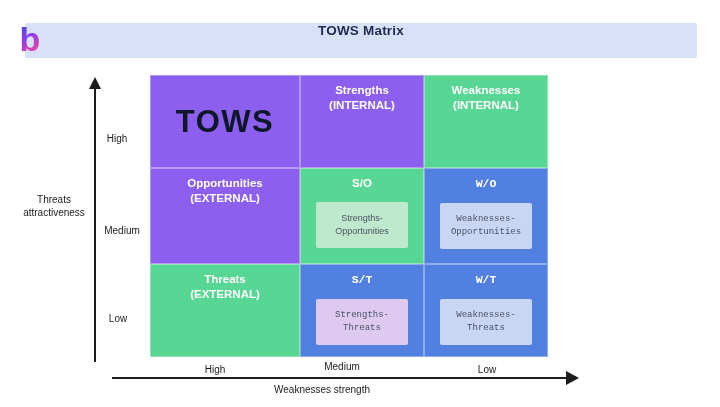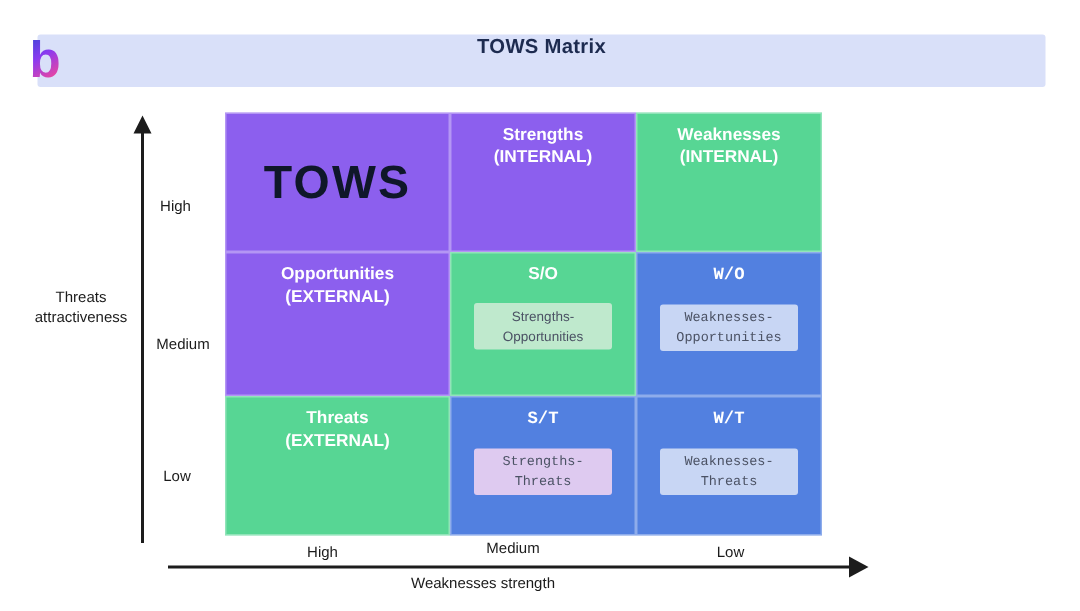--- a/index.html
+++ b/index.html
@@ -26,21 +26,21 @@
   .purple{background:var(--purple,#8c5fee);}
   .green{background:var(--green,#57d694);}
   .blue{background:var(--blue,#5280e0);font-family:Liberation Mono, monospace;}
   .corner{display:flex;align-items:center;justify-content:center;}
   .corner span{font-size:31px;font-weight:bold;color:#0f172a;letter-spacing:1.5px;}
   .head{display:flex;flex-direction:column;align-items:center;padding-top:7px;}
   .head .hline{font-size:11.5px;font-weight:bold;color:#ffffff;line-height:1.3;}
   .quad{display:flex;flex-direction:column;align-items:center;}
   .quad .code{margin-top:8px;font-size:11.5px;font-weight:bold;color:#ffffff;}
   .qbox{
-    margin-top:13px;width:92px;height:31px;border-radius:2px;
+    margin-top:13px;width:92px;height:46px;border-radius:2px;
     display:flex;flex-direction:column;align-items:center;justify-content:center;
     font-size:9px;color:var(--box-text,#4b5264);line-height:1.4;text-align:right;
   }
   .box-green{background:var(--box-green,#bfe9cd);}
   .box-blue{background:var(--box-blue,#c8d6f4);}
   .box-pink{background:var(--box-pink,#decaf0);}
   
   .vaxis-line{position:absolute;left:94px;top:86px;width:2px;height:276px;background:var(--axis,#1c1c1c);}
   .vaxis-head{
     position:absolute;left:89px;top:77px;width:0;height:0;

